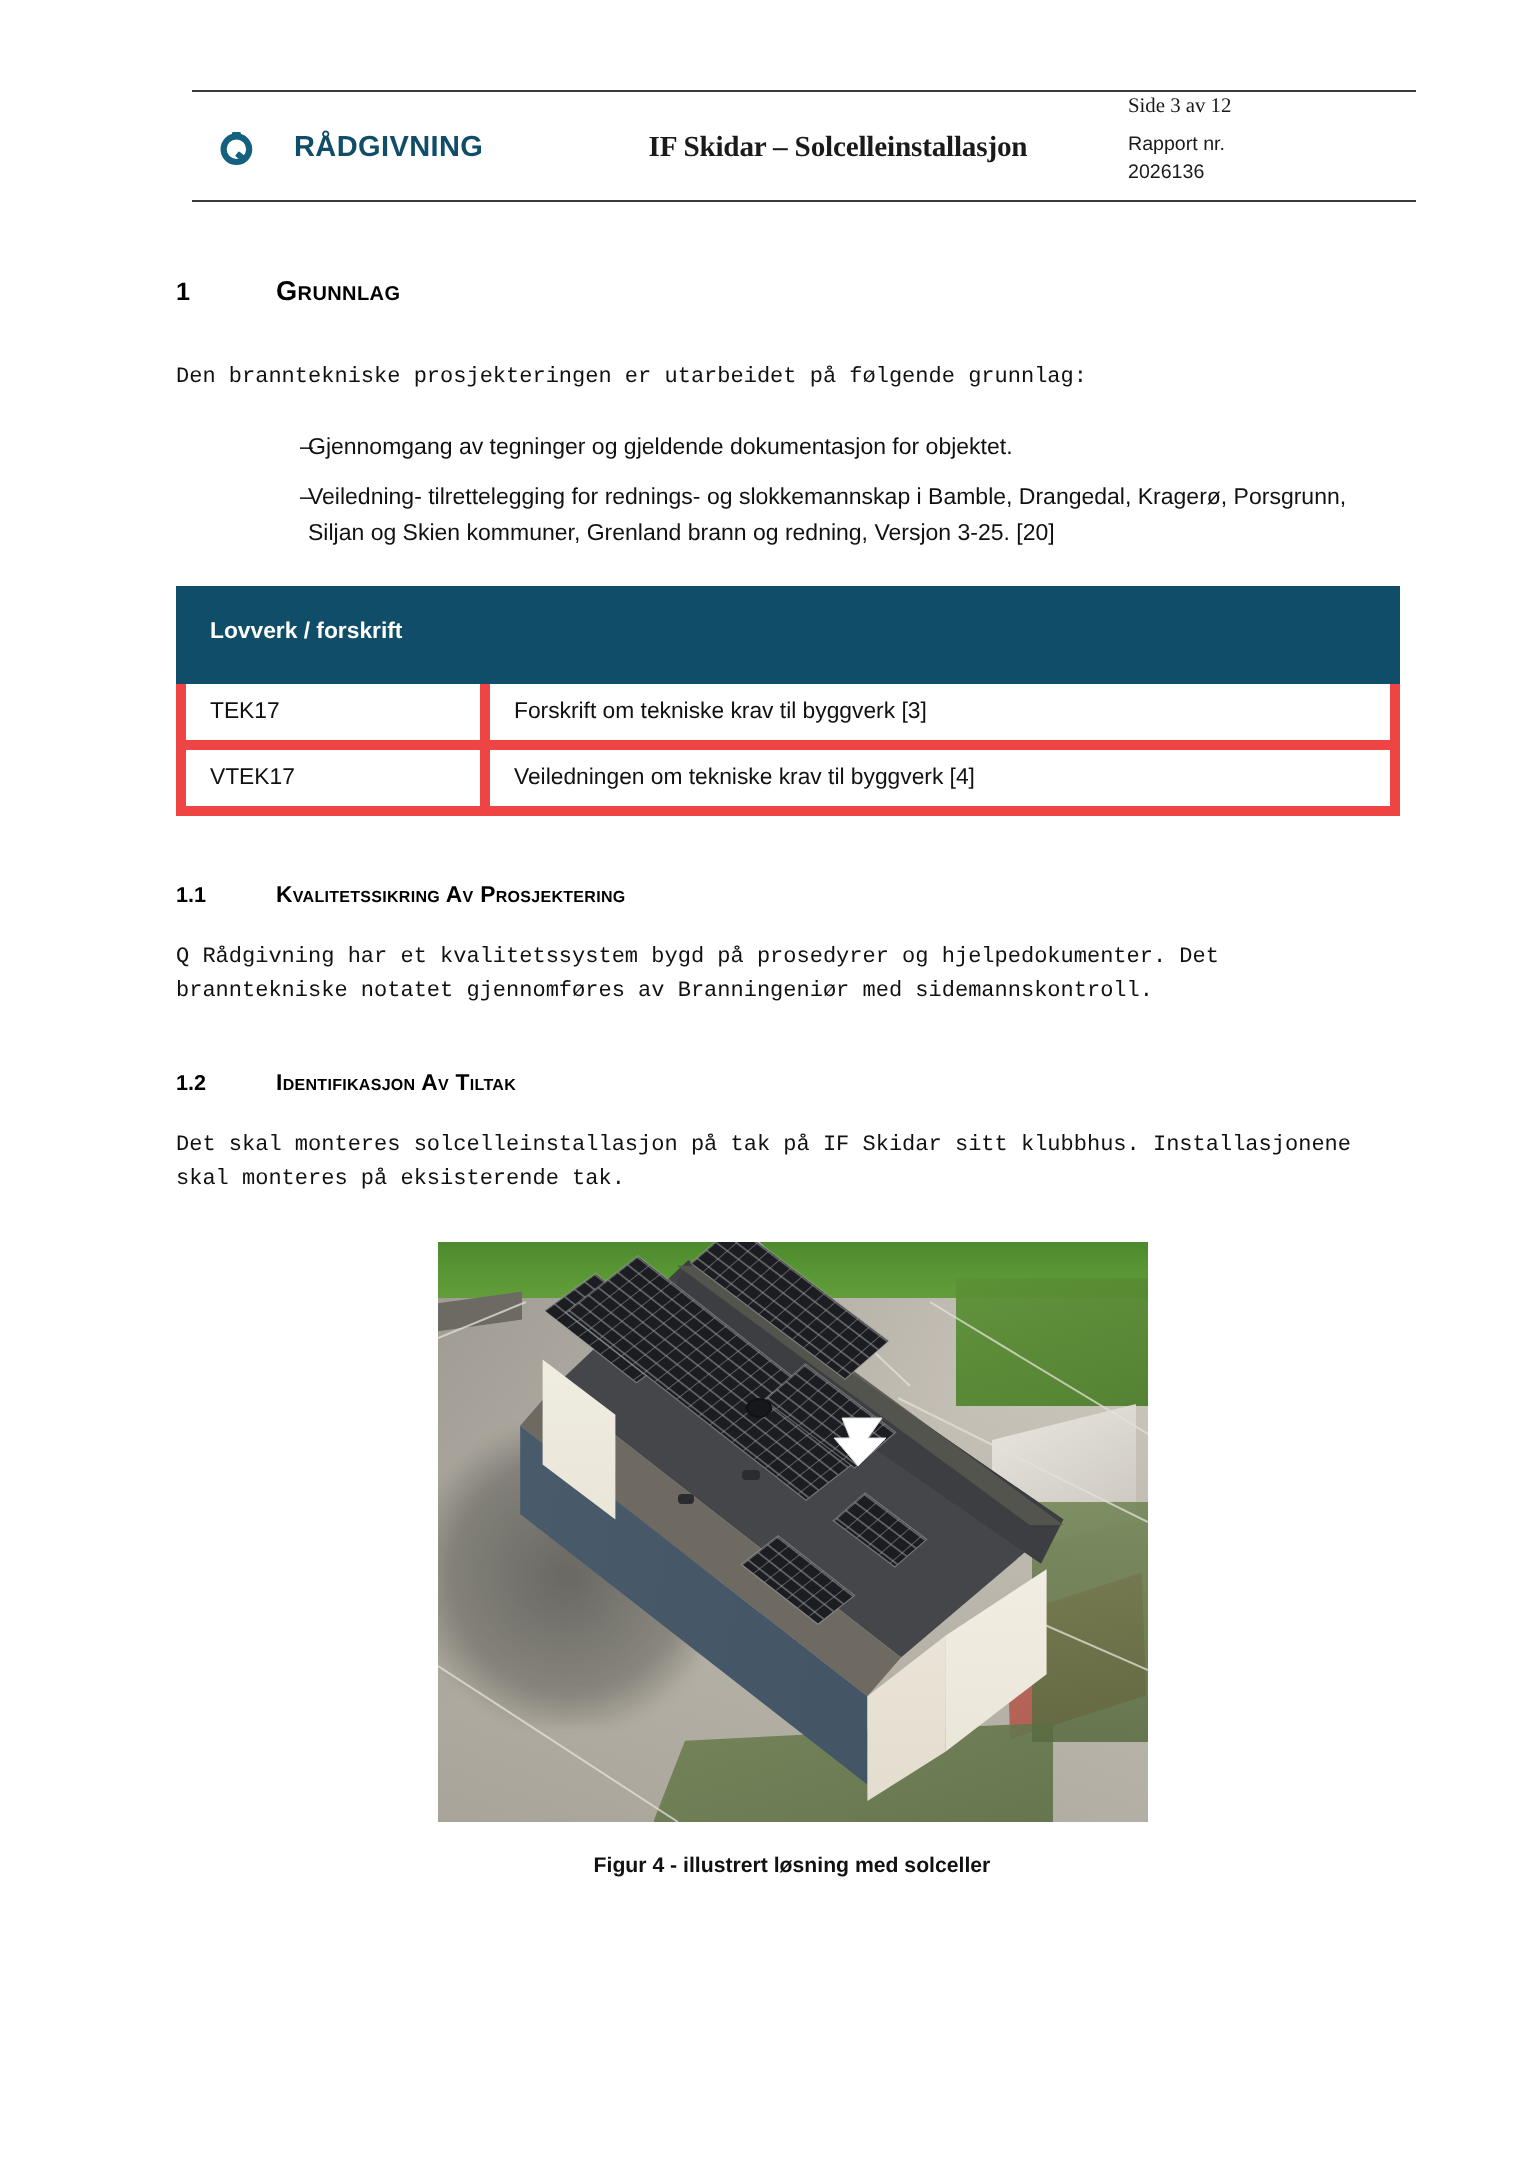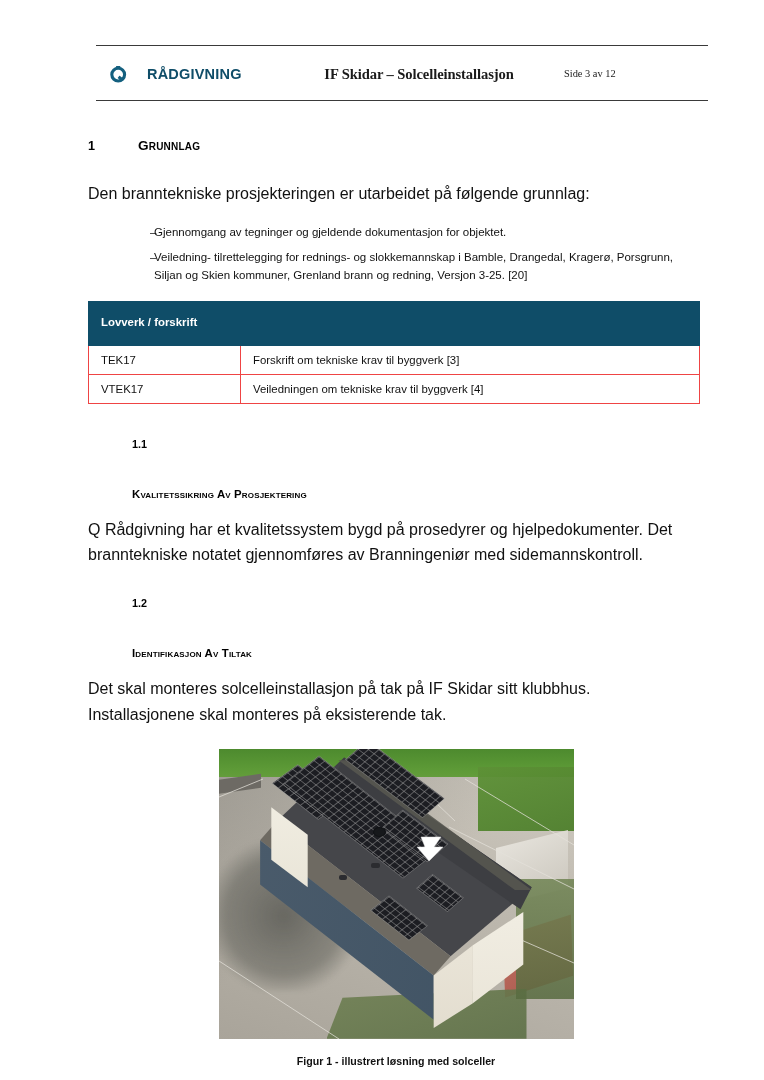--- a/index.html
+++ b/index.html
@@ -88,21 +88,21 @@
     font-weight: bold;
     font-size: 14.6px;
     color: #1a1a1a;
     white-space: nowrap;
     letter-spacing: -0.1px;
   }
   .meta-cell {
     width: 150px;
     display: flex;
     flex-direction: column;
-    justify-content: center;
+    justify-content: flex-start;
     gap: 7px;
     padding-left: 6px;
     box-sizing: border-box;
   }
   .meta-page {
     font-family: "Liberation Serif", serif;
     font-size: 10.4px;
     color: #1a1a1a;
     line-height: 1.1;
   }
@@ -141,45 +141,44 @@
     font-weight: bold;
     font-size: 13.6px;
     font-variant: small-caps;
     text-transform: capitalize;
     letter-spacing: 0.2px;
     color: #000;
   }
 
   .h2-row {
     display: flex;
-    flex-direction: column;
+    flex-direction: row;
     align-items: baseline;
   }
   .h2-num {
     font-family: "Liberation Sans", sans-serif;
     font-weight: bold;
     font-size: 10.8px;
     width: 50px;
     flex: 0 0 50px;
     color: #000;
   }
   .h2-text {
     font-family: "Liberation Sans", sans-serif;
     font-weight: bold;
     font-size: 11.4px;
     font-variant: small-caps;
     text-transform: capitalize;
     letter-spacing: 0.15px;
     color: #000;
-    margin-left: 44px;
   }
 
   .para {
-    font-family: Liberation Sans, sans-serif;
-    font-size: 16px;
+    font-family: Liberation Mono, monospace;
+    font-size: 11px;
     line-height: 1.58;
     color: #111;
   }
 
   .bullets {
     margin: 0;
     padding: 0;
     list-style: none;
   }
   .bullet-li {
@@ -205,21 +204,21 @@
 
   
   .law-table {
     border-collapse: collapse;
     width: 612px;
     table-layout: fixed;
     margin-top: 16px;
   }
   .law-table th,
   .law-table td {
-    border: 1px solid #ef4444;
+    border: 5px solid #ef4444;
     vertical-align: middle;
     text-align: left;
   }
   .law-table thead th {
     background: #0f4d68;
     border-color: #0f4d68;
     color: #ffffff;
     font-family: "Liberation Sans", sans-serif;
     font-weight: bold;
     font-size: 11.4px;
@@ -441,20 +440,24 @@
         <span class="logo-text">RÅDGIVNING</span>
       </div>
     </div>
 
     <div class="title-cell">
       <span class="doc-title">IF Skidar – Solcelleinstallasjon</span>
     </div>
 
     <div class="meta-cell">
       <div class="meta-page">Side 3 av 12</div>
+      <div class="meta-report">
+        <div>Rapport nr.</div>
+        <div>2026136</div>
+      </div>
     </div>
 
   </div>
 
   <div class="content">
 
     <div class="h1-row">
       <span class="h1-num">1</span>
       <span class="h1-text">Grunnlag</span>
     </div>
@@ -550,17 +553,17 @@
           <div class="roof-vent" style="left:84px;  top:120px; width:8px; height:5px;"></div>
           <div class="roof-vent" style="left:118px; top:72px; width:11px; height:8px; border-radius:50%; background:#16181b; border:1.6px solid #101215;"></div>
 
           <svg width="280" height="276" style="position:absolute;left:0;top:0;">
             <polygon points="166,82 186,82 179,92 188,92 174,106 162,92 170,92" fill="#ffffff" stroke="#dcdcdc" stroke-width="0.5"></polygon>
           </svg>
         </div>
 
       </div>
 
-      <div class="fig-caption">Figur 1 - illustrert løsning med solceller</div>
+      <div class="fig-caption">Figur 4 - illustrert løsning med solceller</div>
     </div>
 
   </div>
 </div>
 
 </body></html>

